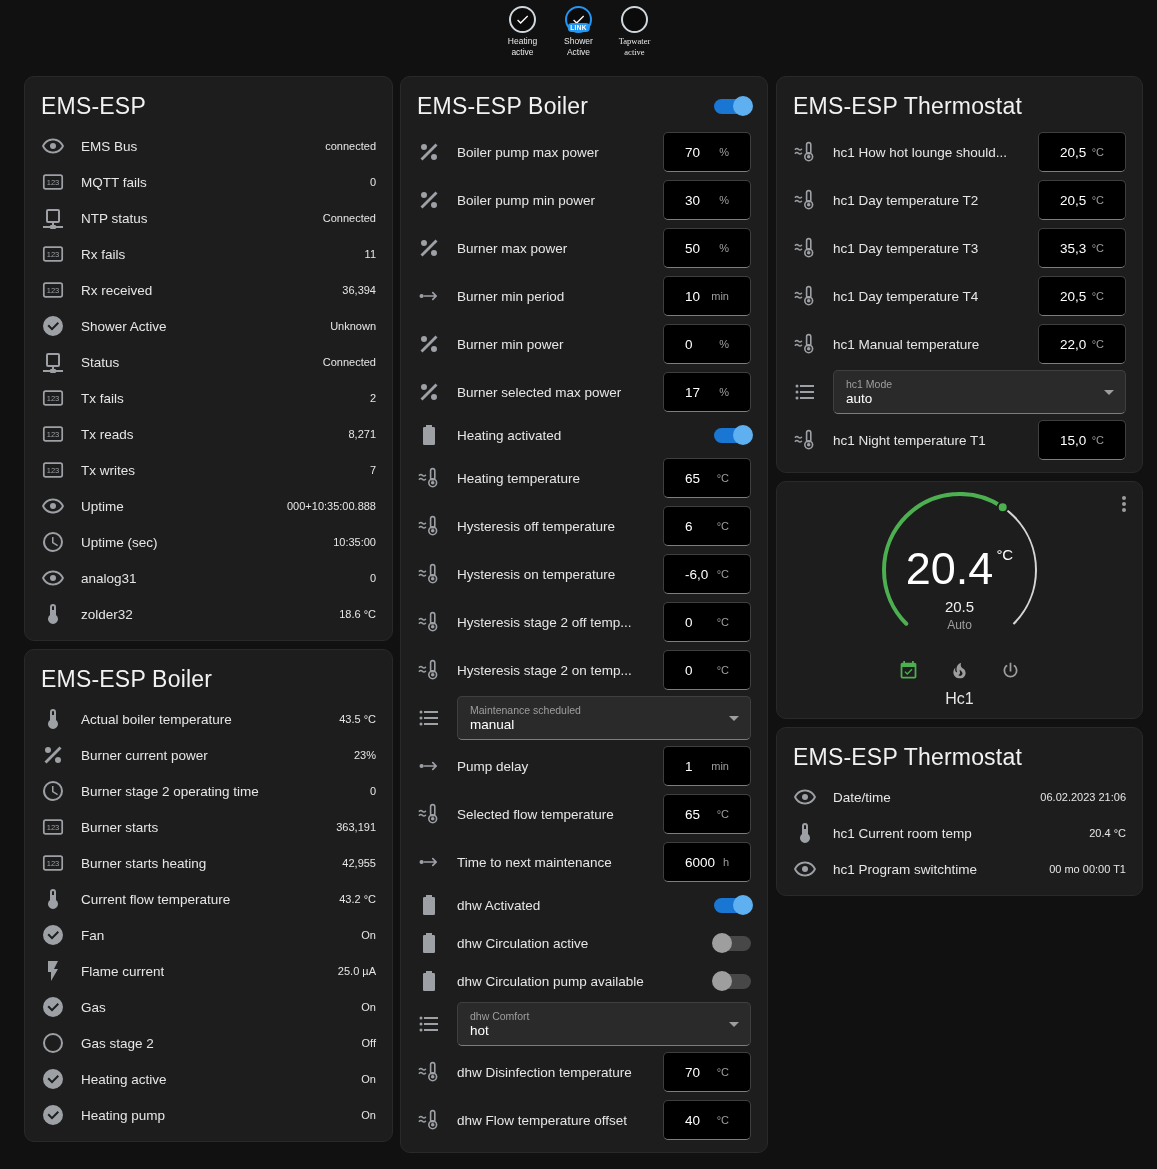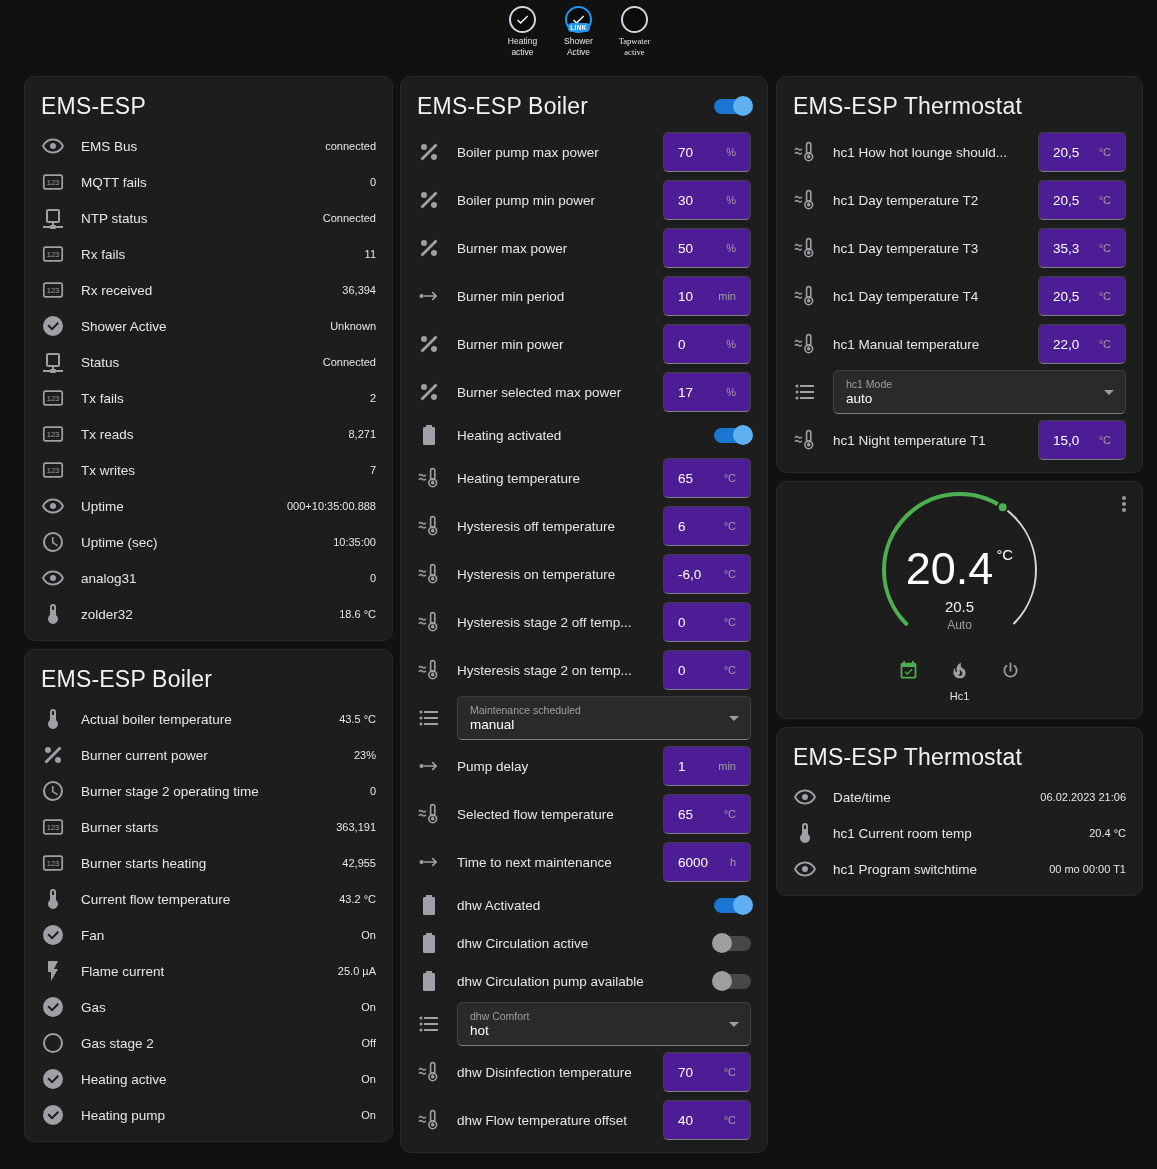--- a/index.html
+++ b/index.html
@@ -21,21 +21,21 @@
 h2{font-size:23px;font-weight:400;color:#f2f2f2;letter-spacing:.2px}
 .row{display:flex;align-items:center}
 .row-sensor{height:36px;cursor:pointer}
 .row-number,.row-select{height:48px}
 .row-toggle{height:38px}
 .icon{width:24px;height:24px;flex:none;color:var(--icon-gray,#9da0a5);display:inline-block}
 .icon svg{width:100%;height:100%;fill:currentColor;display:block}
 .label{margin-left:16px;font-size:13.5px;white-space:nowrap;overflow:hidden;text-overflow:ellipsis}
 .row-number .label,.row-toggle .label{flex:1;margin-right:8px}
 .value{margin-left:auto;font-size:11px;text-align:right;white-space:nowrap}
-.numbox{margin-left:auto;width:88px;height:40px;background:#4c1d95;border:1px solid #3f3f3f;border-bottom:1px solid #7d7d7d;border-radius:5px;display:flex;align-items:center;padding:0 14px;cursor:text;flex:none}
+.numbox{margin-left:auto;width:88px;height:40px;background:#000000;border:1px solid #3f3f3f;border-bottom:1px solid #7d7d7d;border-radius:5px;display:flex;align-items:center;padding:0 21px;cursor:text;flex:none}
 .numval{font-size:13.5px;color:#fff}
 .numunit{margin-left:auto;font-size:11px;color:var(--text-secondary,#9e9e9e)}
 .selectbox{flex:1;margin-left:16px;height:44px;background:#2a2a2a;border:1px solid #3f3f3f;border-bottom:1px solid #7d7d7d;border-radius:5px;position:relative;display:flex;flex-direction:column;justify-content:center;padding:0 30px 0 12px;cursor:pointer}
 .sel-label{font-size:10.5px;color:var(--text-secondary,#9e9e9e)}
 .sel-value{font-size:13.5px;margin-top:1px;color:#fff}
 .sel-arrow{position:absolute;right:11px;top:50%;margin-top:-2px;width:0;height:0;border-left:5px solid transparent;border-right:5px solid transparent;border-top:5px solid var(--text-secondary,#9e9e9e)}
 .toggle{margin-left:auto;width:37px;height:15px;border-radius:8px;position:relative;cursor:pointer;flex:none}
 .toggle.on{background:#1976d2}
 .toggle.off{background:#474747}
 .toggle .thumb{position:absolute;top:-3px;width:20px;height:20px;border-radius:50%}
@@ -51,21 +51,21 @@
 .arc-handle{fill:var(--arc-green,#4caf50);stroke:#1d1d1d;stroke-width:2;cursor:grab}
 .dial-text{position:absolute;top:54px;left:0;right:0;text-align:center}
 .dial-current{font-size:45px;color:#fff;line-height:1}
 .dial-current .deg{font-size:15px;position:relative;top:-24px;margin-left:3px}
 .dial-target{font-size:15px;margin-top:7px;color:#f0f0f0}
 .dial-mode{font-size:12px;color:var(--text-secondary,#9e9e9e);margin-top:3px}
 .dial-modes{display:flex;justify-content:center;gap:30px;margin-top:0}
 .mode-btn{width:21px;height:21px;color:#9e9e9e;cursor:pointer}
 .mode-btn svg{width:100%;height:100%;fill:currentColor}
 .mode-btn.active{color:var(--arc-green,#4caf50)}
-.dial-name{text-align:center;font-size:11px;margin-top:9px;color:#e6e6e6}
+.dial-name{text-align:center;font-size:16px;margin-top:9px;color:#e6e6e6}
 </style>
 </head>
 <body>
 
 <div class="header">
     <div class="badge">
       <div class="badge-circle">
         <svg viewBox="0 0 24 24">
           <path d="M9,16.17L4.83,12L3.41,13.41L9,19L21,7L19.59,5.59L9,16.17Z"></path>
         </svg>

